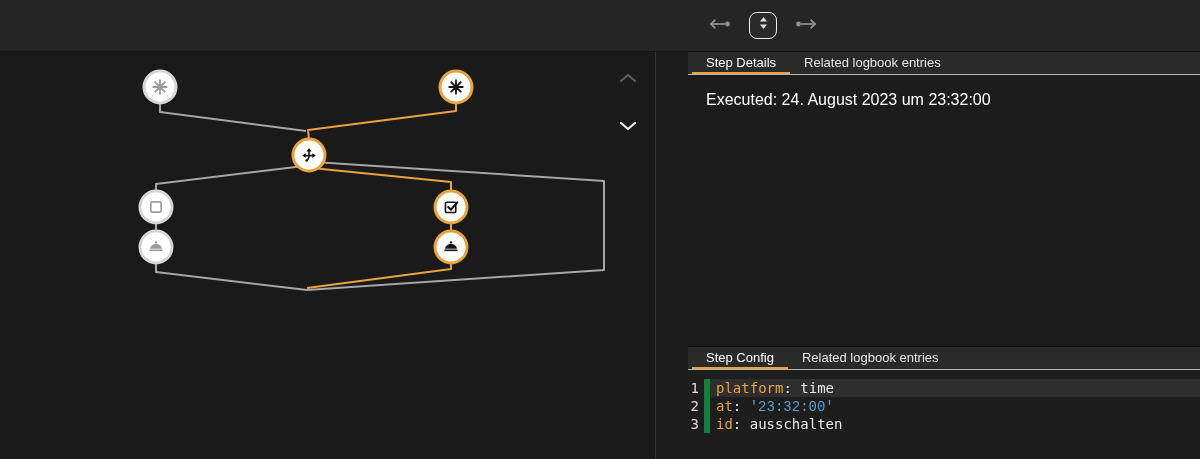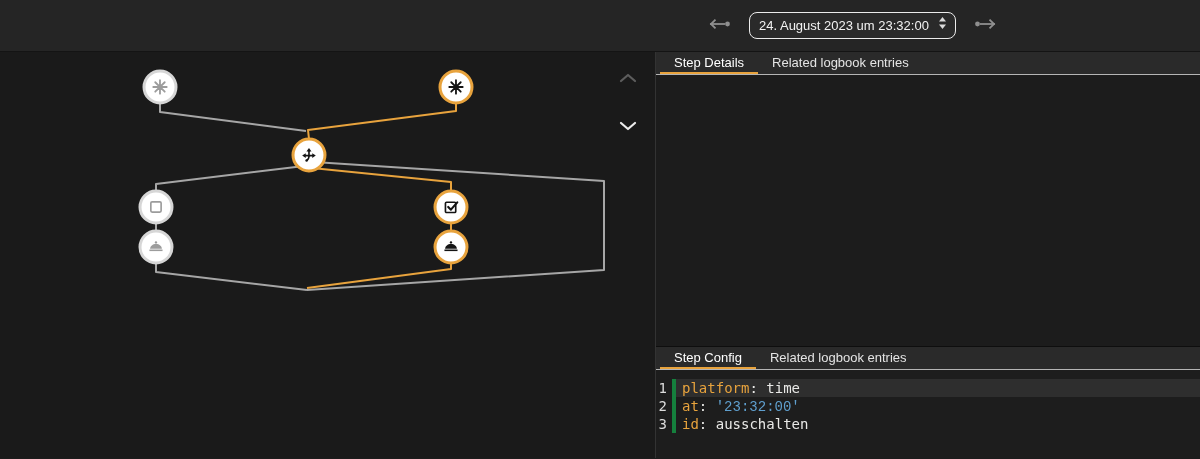--- a/index.html
+++ b/index.html
@@ -27,21 +27,21 @@
   
   .main { display: flex; height: 406px; }
   .graph-panel {
     width: 656px; flex: none; position: relative;
     background: #1a1a1a; border-right: 1px solid #333;
   }
   .graph-svg { position: absolute; inset: 0; }
   .graph-move-btn { position: absolute; right: 16px; background: none; border: none; cursor: pointer; padding: 2px; }
   .graph-move-up { top: 18px; }
   .graph-move-down { top: 66px; }
-  .right-panel { flex: 1; display: flex; flex-direction: column; background: #1c1c1c; min-width: 0; }
+  .right-panel { flex: 1; display: flex; flex-direction: column; background: #1c1c1c; min-width: 0; margin-left: 32px; }
   
   .tabbar {
     height: 23px; flex: none; background: #2a2a2a;
     display: flex; align-items: stretch; padding-left: 4px;
     border-bottom: 1px solid #b5b5b5;
   }
   .tab {
     padding: 0 14px; font-size: 13px; color: #e4e4e4;
     display: flex; align-items: center; cursor: pointer;
     border-bottom: 2px solid transparent; white-space: nowrap;
@@ -55,21 +55,21 @@
   .code-area {
     flex: 1; background: #1d1d1d; padding-top: 9px;
     font-family: "DejaVu Sans Mono", monospace; font-size: 14px; line-height: 18px;
     overflow: hidden;
   }
   .code-line { display: flex; height: 18px; }
   .gutter {
     flex: none; width: 16px; padding-right: 5px; text-align: right;
     color: #dcdcdc; user-select: none;
   }
-  .line-content { flex: 1; border-left: 4px solid #15803d; padding-left: 6px; white-space: pre; }
+  .line-content { flex: 1; border-left: 6px solid #15803d; padding-left: 6px; white-space: pre; }
   .code-line.active-line .line-content { background: #2e2e2e; }
   .tok-key { color: var(--code-key, #e8a33d); }
   .tok-plain { color: var(--code-plain, #e9e9e7); }
   .tok-string { color: var(--code-string, #5f9fce); font-family: Liberation Mono, monospace; }
   
   .edge { fill: none; stroke-width: 2; stroke-linejoin: round; }
   .edge.inactive { stroke: var(--inactive); }
   .edge.active { stroke: var(--accent); }
   .node-circle { fill: #ffffff; stroke-width: 3; }
   .node.active .node-circle { stroke: var(--accent); }
@@ -88,21 +88,20 @@
         <svg width="26" height="14" viewBox="0 0 26 14">
           <g stroke="#8f8f8f" stroke-width="1.8" fill="none">
             <path d="M4 7h15"></path>
               <path d="M9.5 2.6L5 7l4.5 4.4"></path>
           </g>
           <circle cx="21.5" cy="7" r="2.4" fill="#8f8f8f"></circle>
         </svg>
       </span>
     </button>
     <div class="run-select">
-      <span class="run-select-label">24. August 2023 um 23:32:00</span>
       <span>
         <svg width="9" height="14" viewBox="0 0 9 14">
           <path d="M4.5 1L8 5.4H1z" fill="#dcdcdc"></path>
           <path d="M4.5 13L1 8.6h7z" fill="#dcdcdc"></path>
         </svg>
       </span>
     </div>
     <button class="nav-btn">
       <span>
         <svg width="26" height="14" viewBox="0 0 26 14">
@@ -203,20 +202,23 @@
     </button>
   </div>
 
   <div class="right-panel">
 
     <div class="details-section">
       <div class="tabbar">
           <div class="tab active">Step Details</div>
           <div class="tab">Related logbook entries</div>
         </div>
+      <div class="details-content">
+        <span>Executed: 24. August 2023 um 23:32:00</span>
+      </div>
     </div>
 
     <div class="config-section">
       <div class="tabbar">
           <div class="tab active">Step Config</div>
           <div class="tab">Related logbook entries</div>
         </div>
       <div class="code-area">
           <div class="code-line active-line">
             <span class="gutter">1</span>

